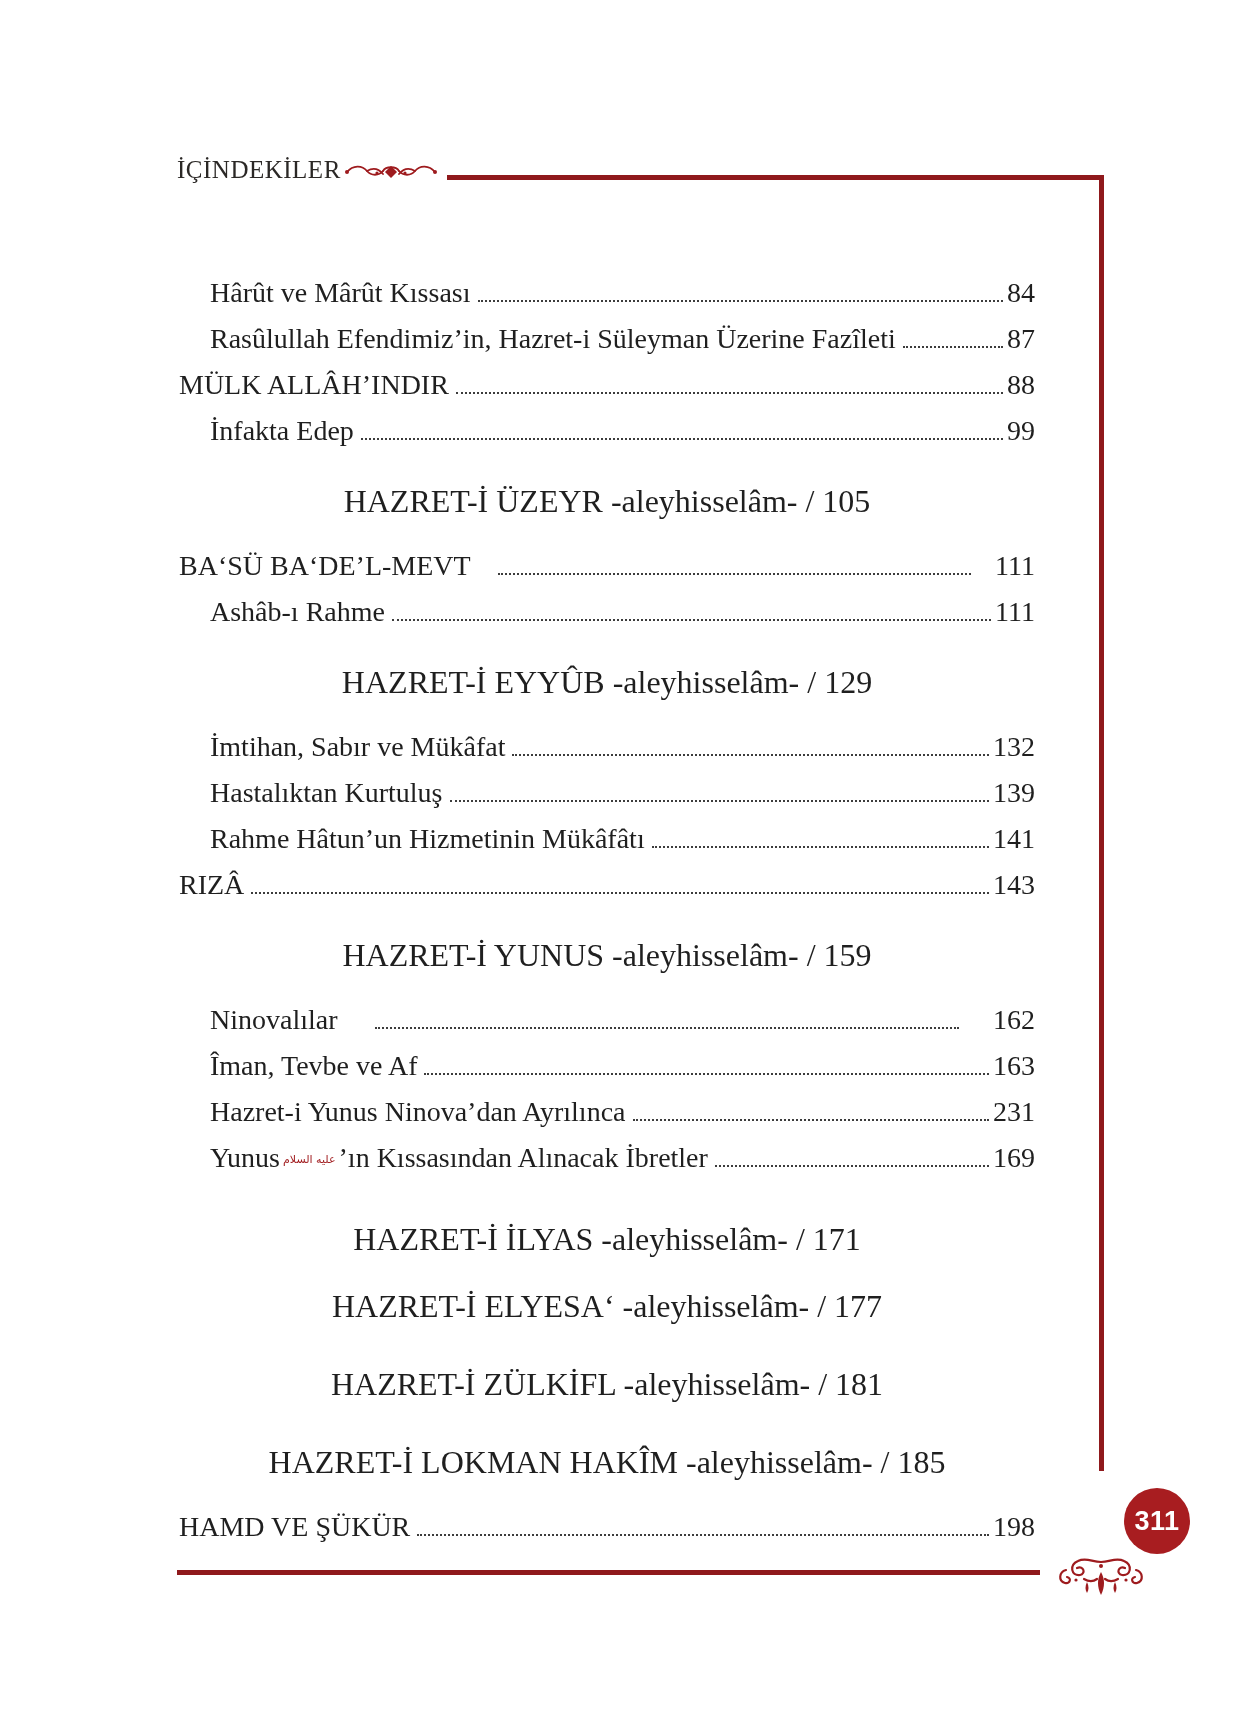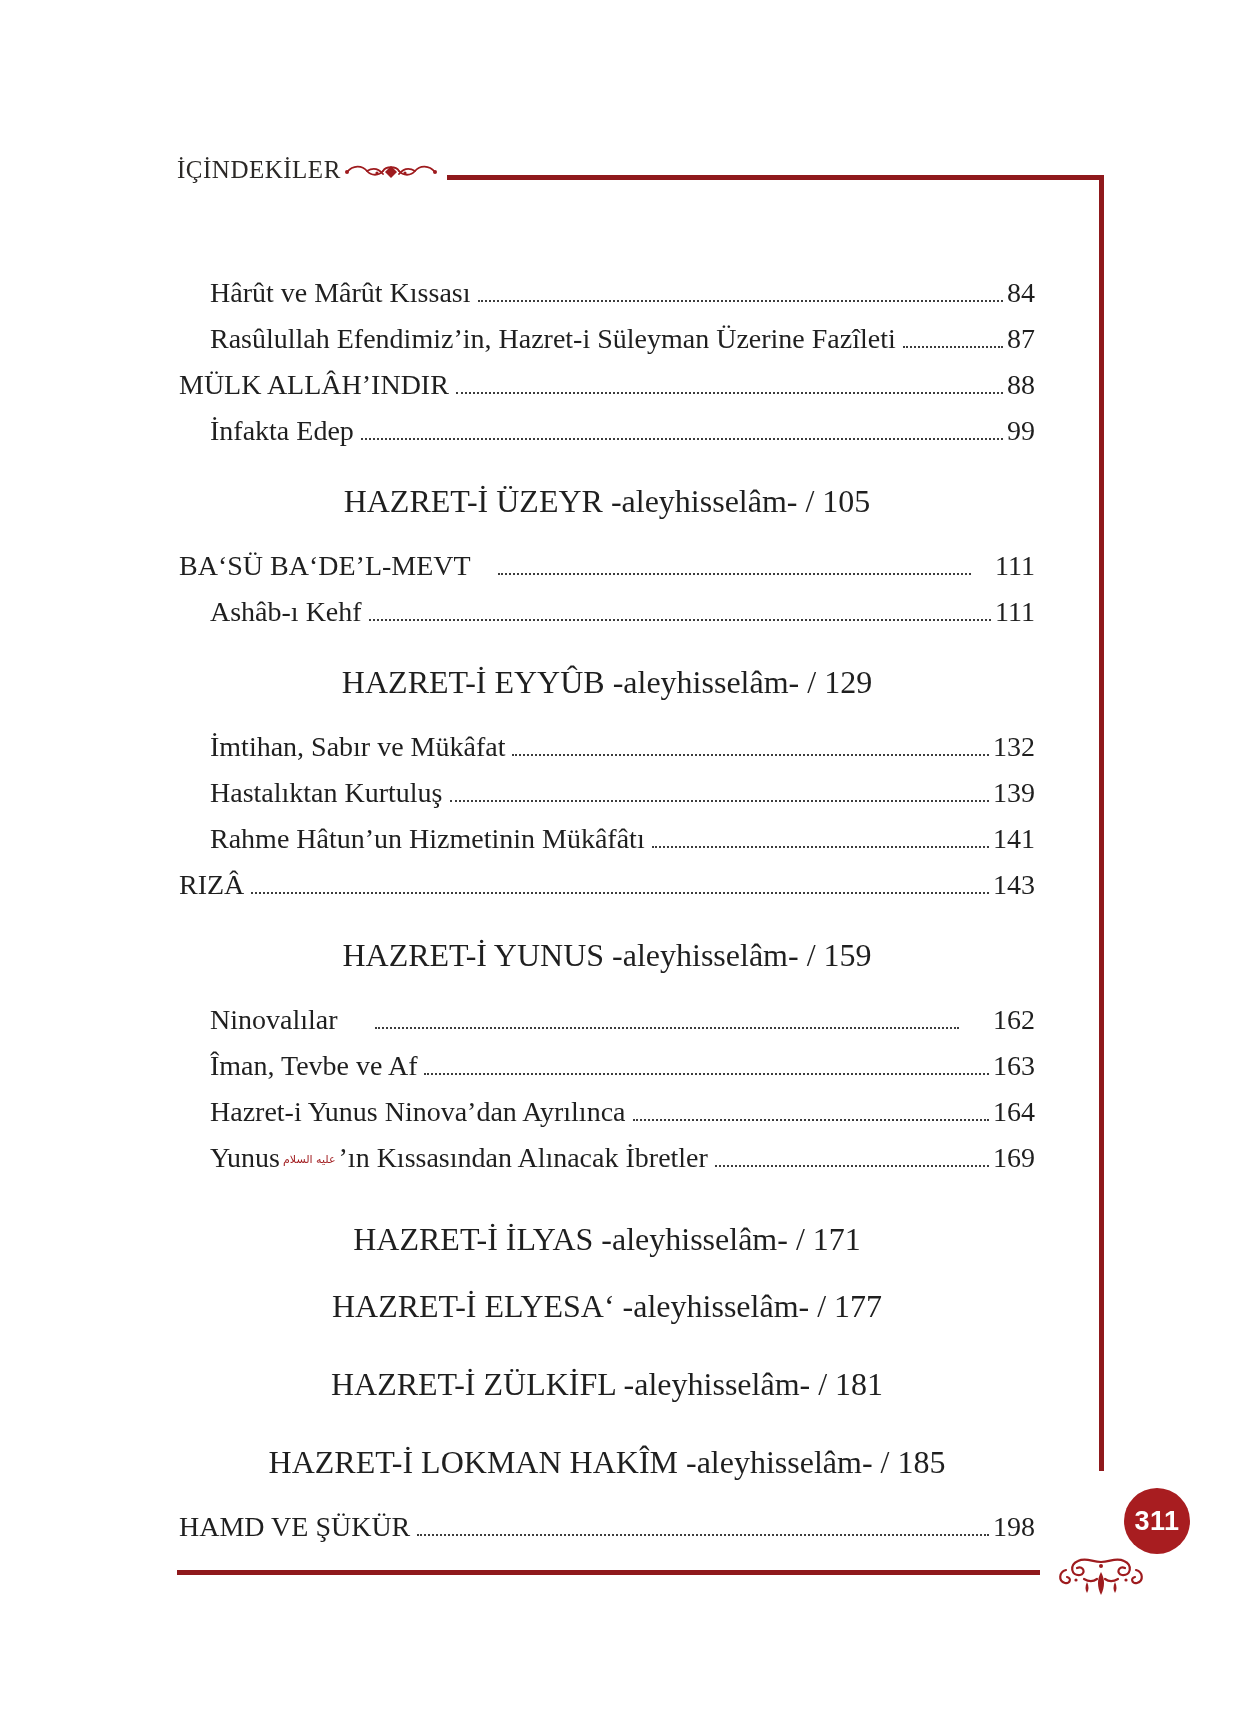--- a/index.html
+++ b/index.html
@@ -101,21 +101,21 @@
         <span class="dot-leader"></span>
         <span class="page-num">99</span>
       </div>
       <div class="section-heading" style="top: 477px;">HAZRET-İ ÜZEYR -aleyhisselâm- / 105</div>
       <div class="toc-row level0" style="top: 544px; gap: 20px;">
         <span class="toc-label">BA‘SÜ BA‘DE’L-MEVT</span>
         <span class="dot-leader"></span>
         <span class="page-num">111</span>
       </div>
       <div class="toc-row level1" style="top: 590px;">
-        <span class="toc-label">Ashâb-ı Kehf</span>
+        <span class="toc-label">Ashâb-ı Rahme</span>
         <span class="dot-leader"></span>
         <span class="page-num">111</span>
       </div>
       <div class="section-heading" style="top: 658px;">HAZRET-İ EYYÛB -aleyhisselâm- / 129</div>
       <div class="toc-row level1" style="top: 725px;">
         <span class="toc-label">İmtihan, Sabır ve Mükâfat</span>
         <span class="dot-leader"></span>
         <span class="page-num">132</span>
       </div>
       <div class="toc-row level1" style="top: 771px;">
@@ -140,21 +140,21 @@
         <span class="page-num">162</span>
       </div>
       <div class="toc-row level1" style="top: 1044px;">
         <span class="toc-label">Îman, Tevbe ve Af</span>
         <span class="dot-leader"></span>
         <span class="page-num">163</span>
       </div>
       <div class="toc-row level1" style="top: 1090px;">
         <span class="toc-label">Hazret-i Yunus Ninova’dan Ayrılınca</span>
         <span class="dot-leader"></span>
-        <span class="page-num">164</span>
+        <span class="page-num">231</span>
       </div>
       <div class="toc-row level1" style="top: 1136px;">
         <span class="toc-label">Yunus</span>
         <span class="as-mark">عليه السلام</span>
         <span class="toc-label">’ın Kıssasından Alınacak İbretler</span>
         <span class="dot-leader"></span>
         <span class="page-num">169</span>
       </div>
       <div class="section-heading" style="top: 1204px; margin-top: 11px;">HAZRET-İ İLYAS -aleyhisselâm- / 171</div>
       <div class="section-heading" style="top: 1282px;">HAZRET-İ ELYESA‘ -aleyhisselâm- / 177</div>

